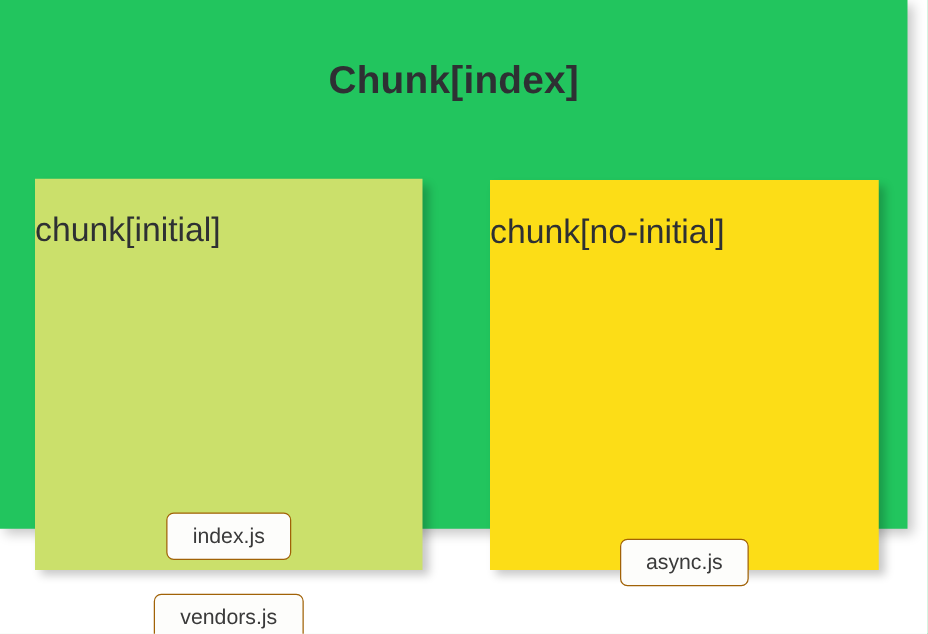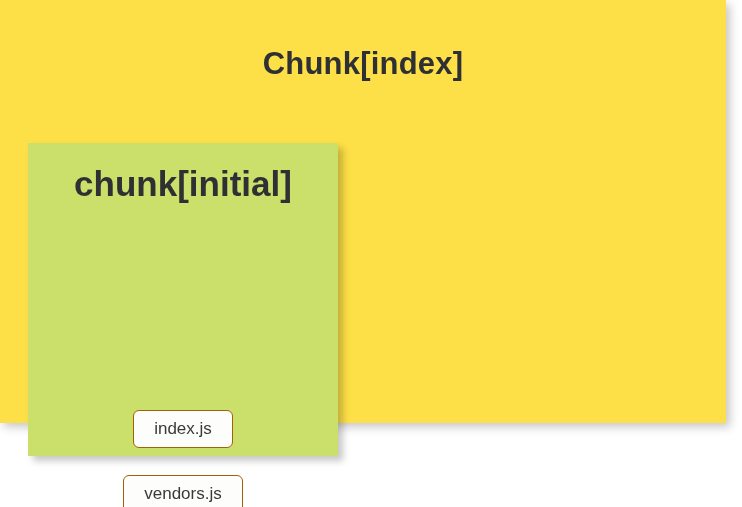--- a/index.html
+++ b/index.html
@@ -21,21 +21,21 @@
     background: #ffffff;
   }
 
   
   .panel {
     position: absolute;
     left: 0;
     top: 0;
     width: 726px;
     height: 423px;
-    background: #fde047;
+    background: #22c55e;
     box-shadow: 4px 4px 9px rgba(0,0,0,0.22);
   }
 
   
   .panel-title {
     position: absolute;
     left: 0;
     top: 44px;
     width: 726px;
     text-align: center;
@@ -65,23 +65,22 @@
     width: 311px;
     height: 312px;
     background: #fcdd17;
   }
 
   .chunk-title {
     position: absolute;
     left: 0;
     top: 24px;
     width: 100%;
-    text-align: center;
-    font-size: 35px;
-    font-weight: bold;
+    font-size: 27px;
+    font-weight: normal;
     color: #2e3033;
     line-height: 34px;
     white-space: nowrap;
   }
 
   
   .file-list {
     position: absolute;
     left: 0;
     width: 100%;
@@ -119,15 +118,21 @@
     <div class="panel-title">Chunk[index]</div>
 
     <div class="chunk-box initial">
       <div class="chunk-title">chunk[initial]</div>
       <div class="file-list initial-files">
         <div class="file-chip">index.js</div>
         <div class="file-chip">vendors.js</div>
       </div>
     </div>
 
+    <div class="chunk-box no-initial">
+      <div class="chunk-title">chunk[no-initial]</div>
+      <div class="file-list no-initial-files">
+        <div class="file-chip">async.js</div>
+      </div>
+    </div>
 
   </div>
 </div>
 
 </body></html>

